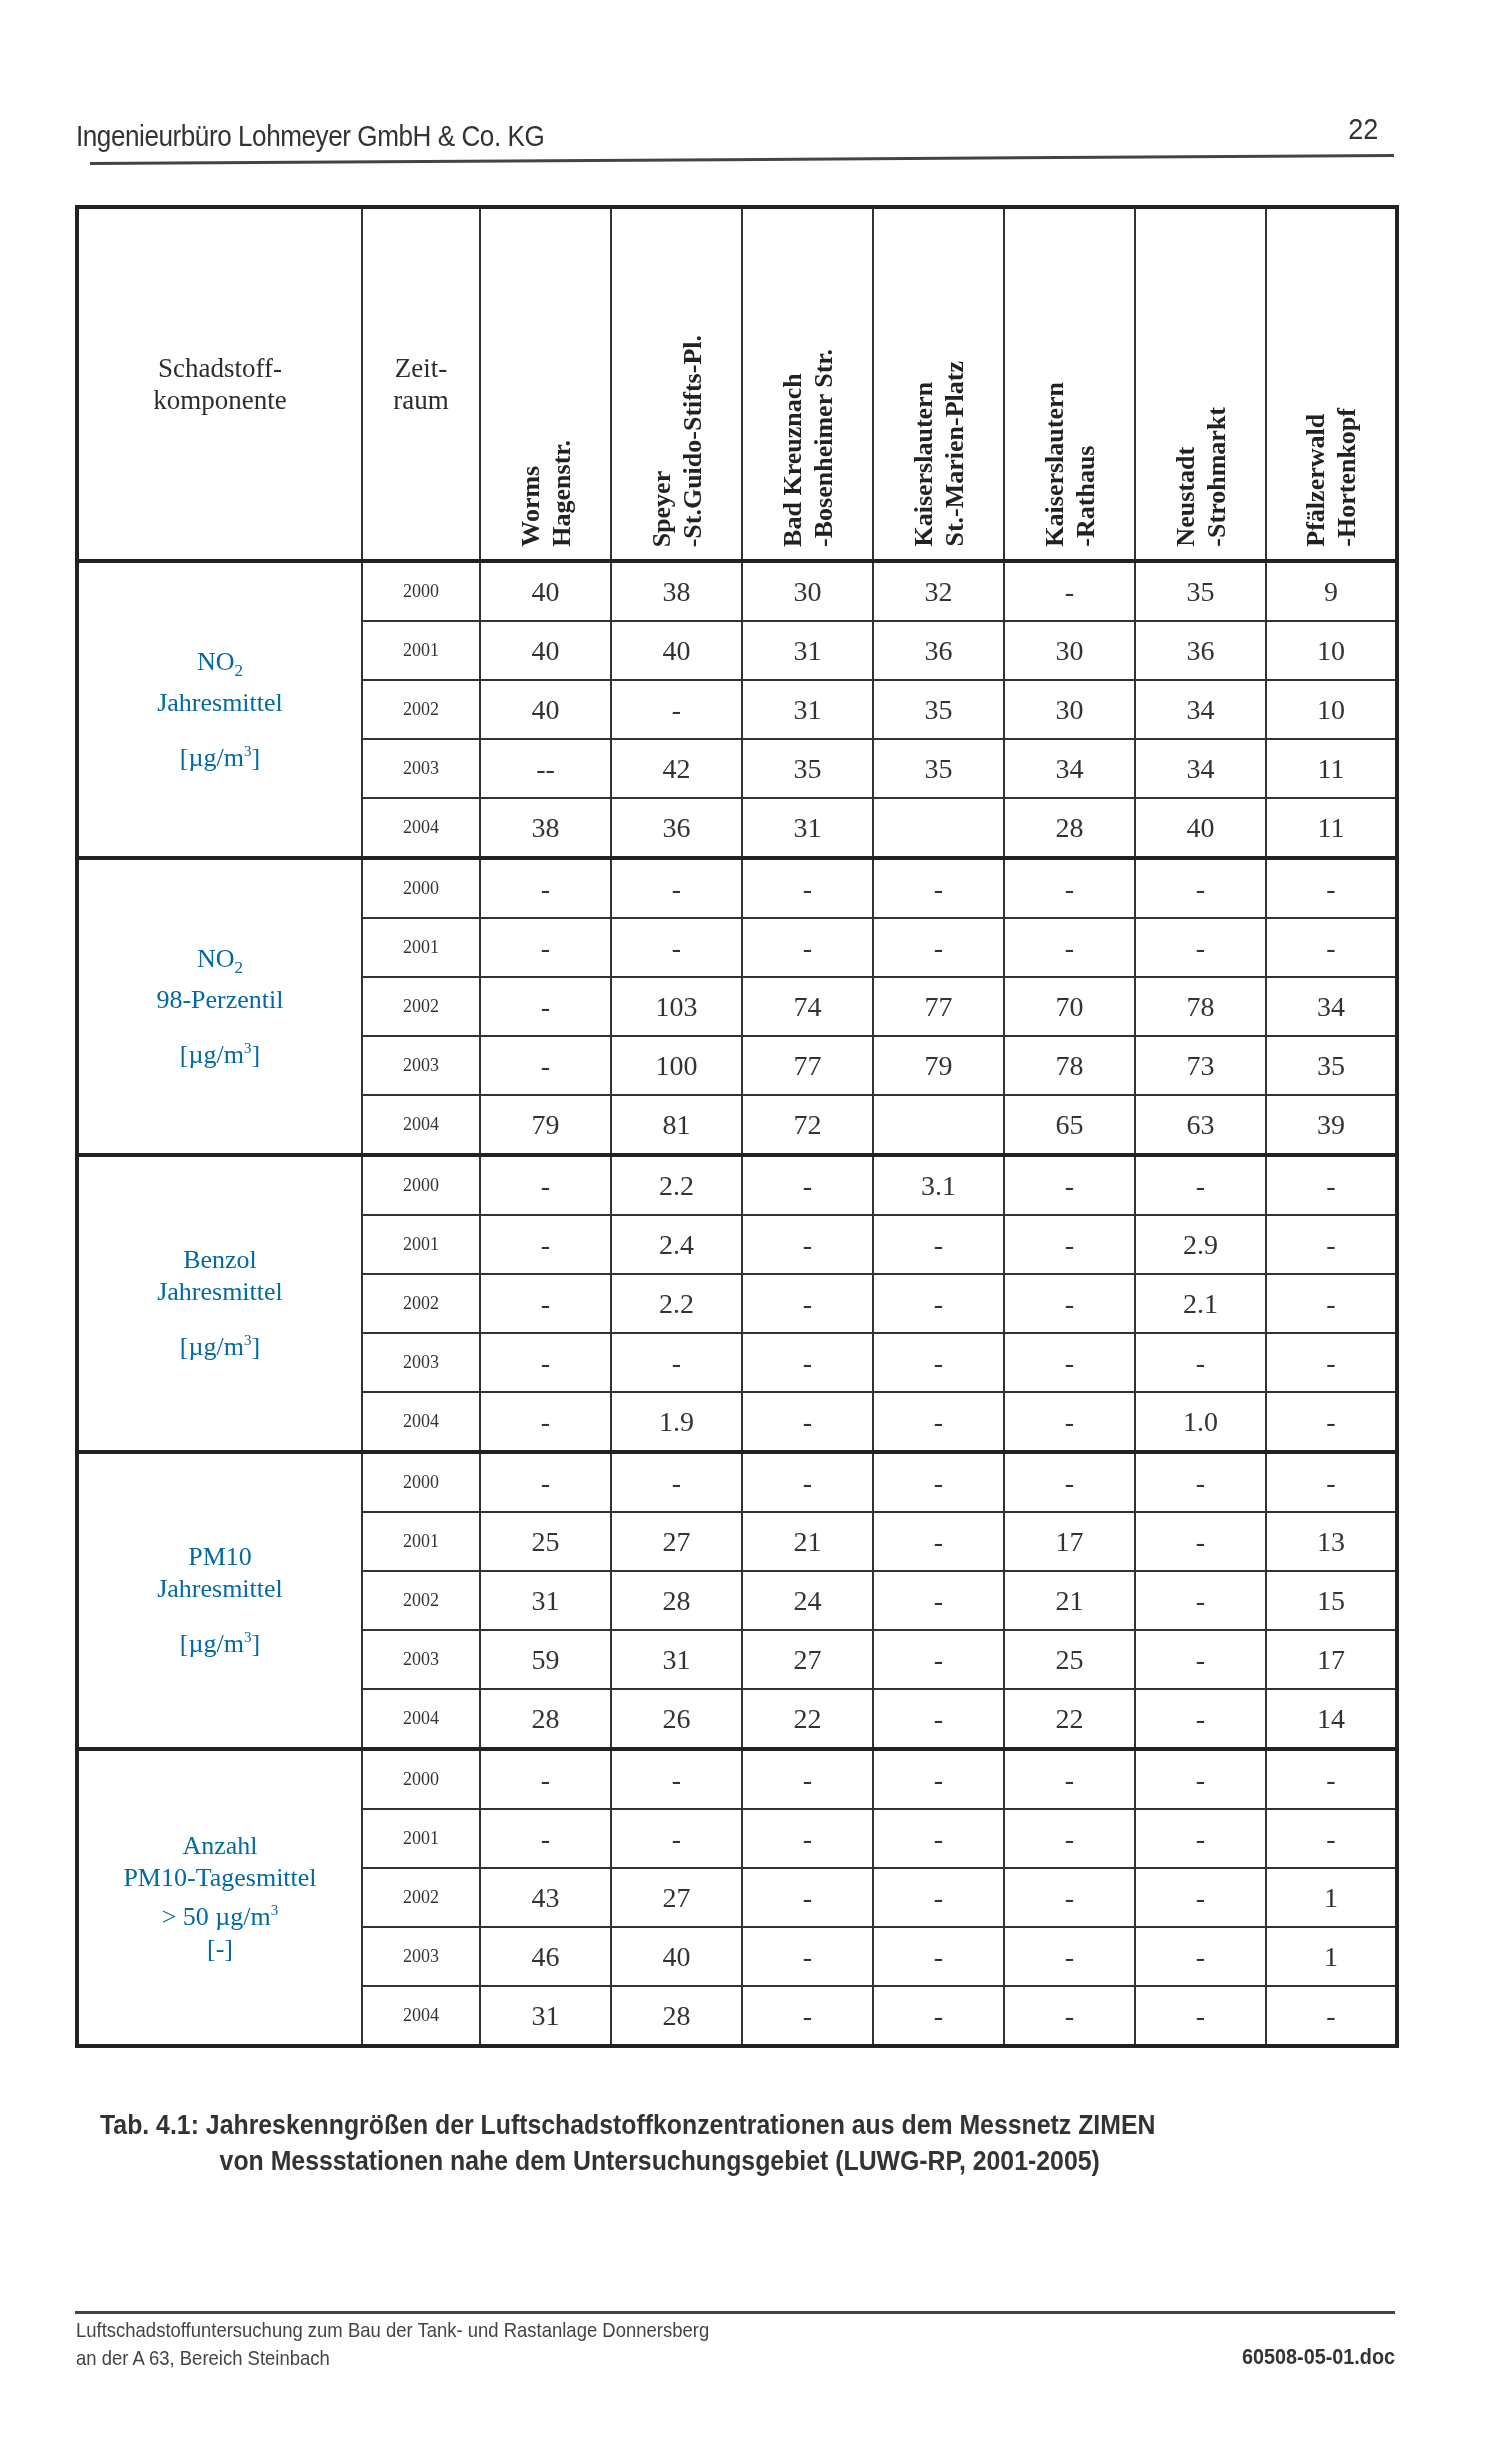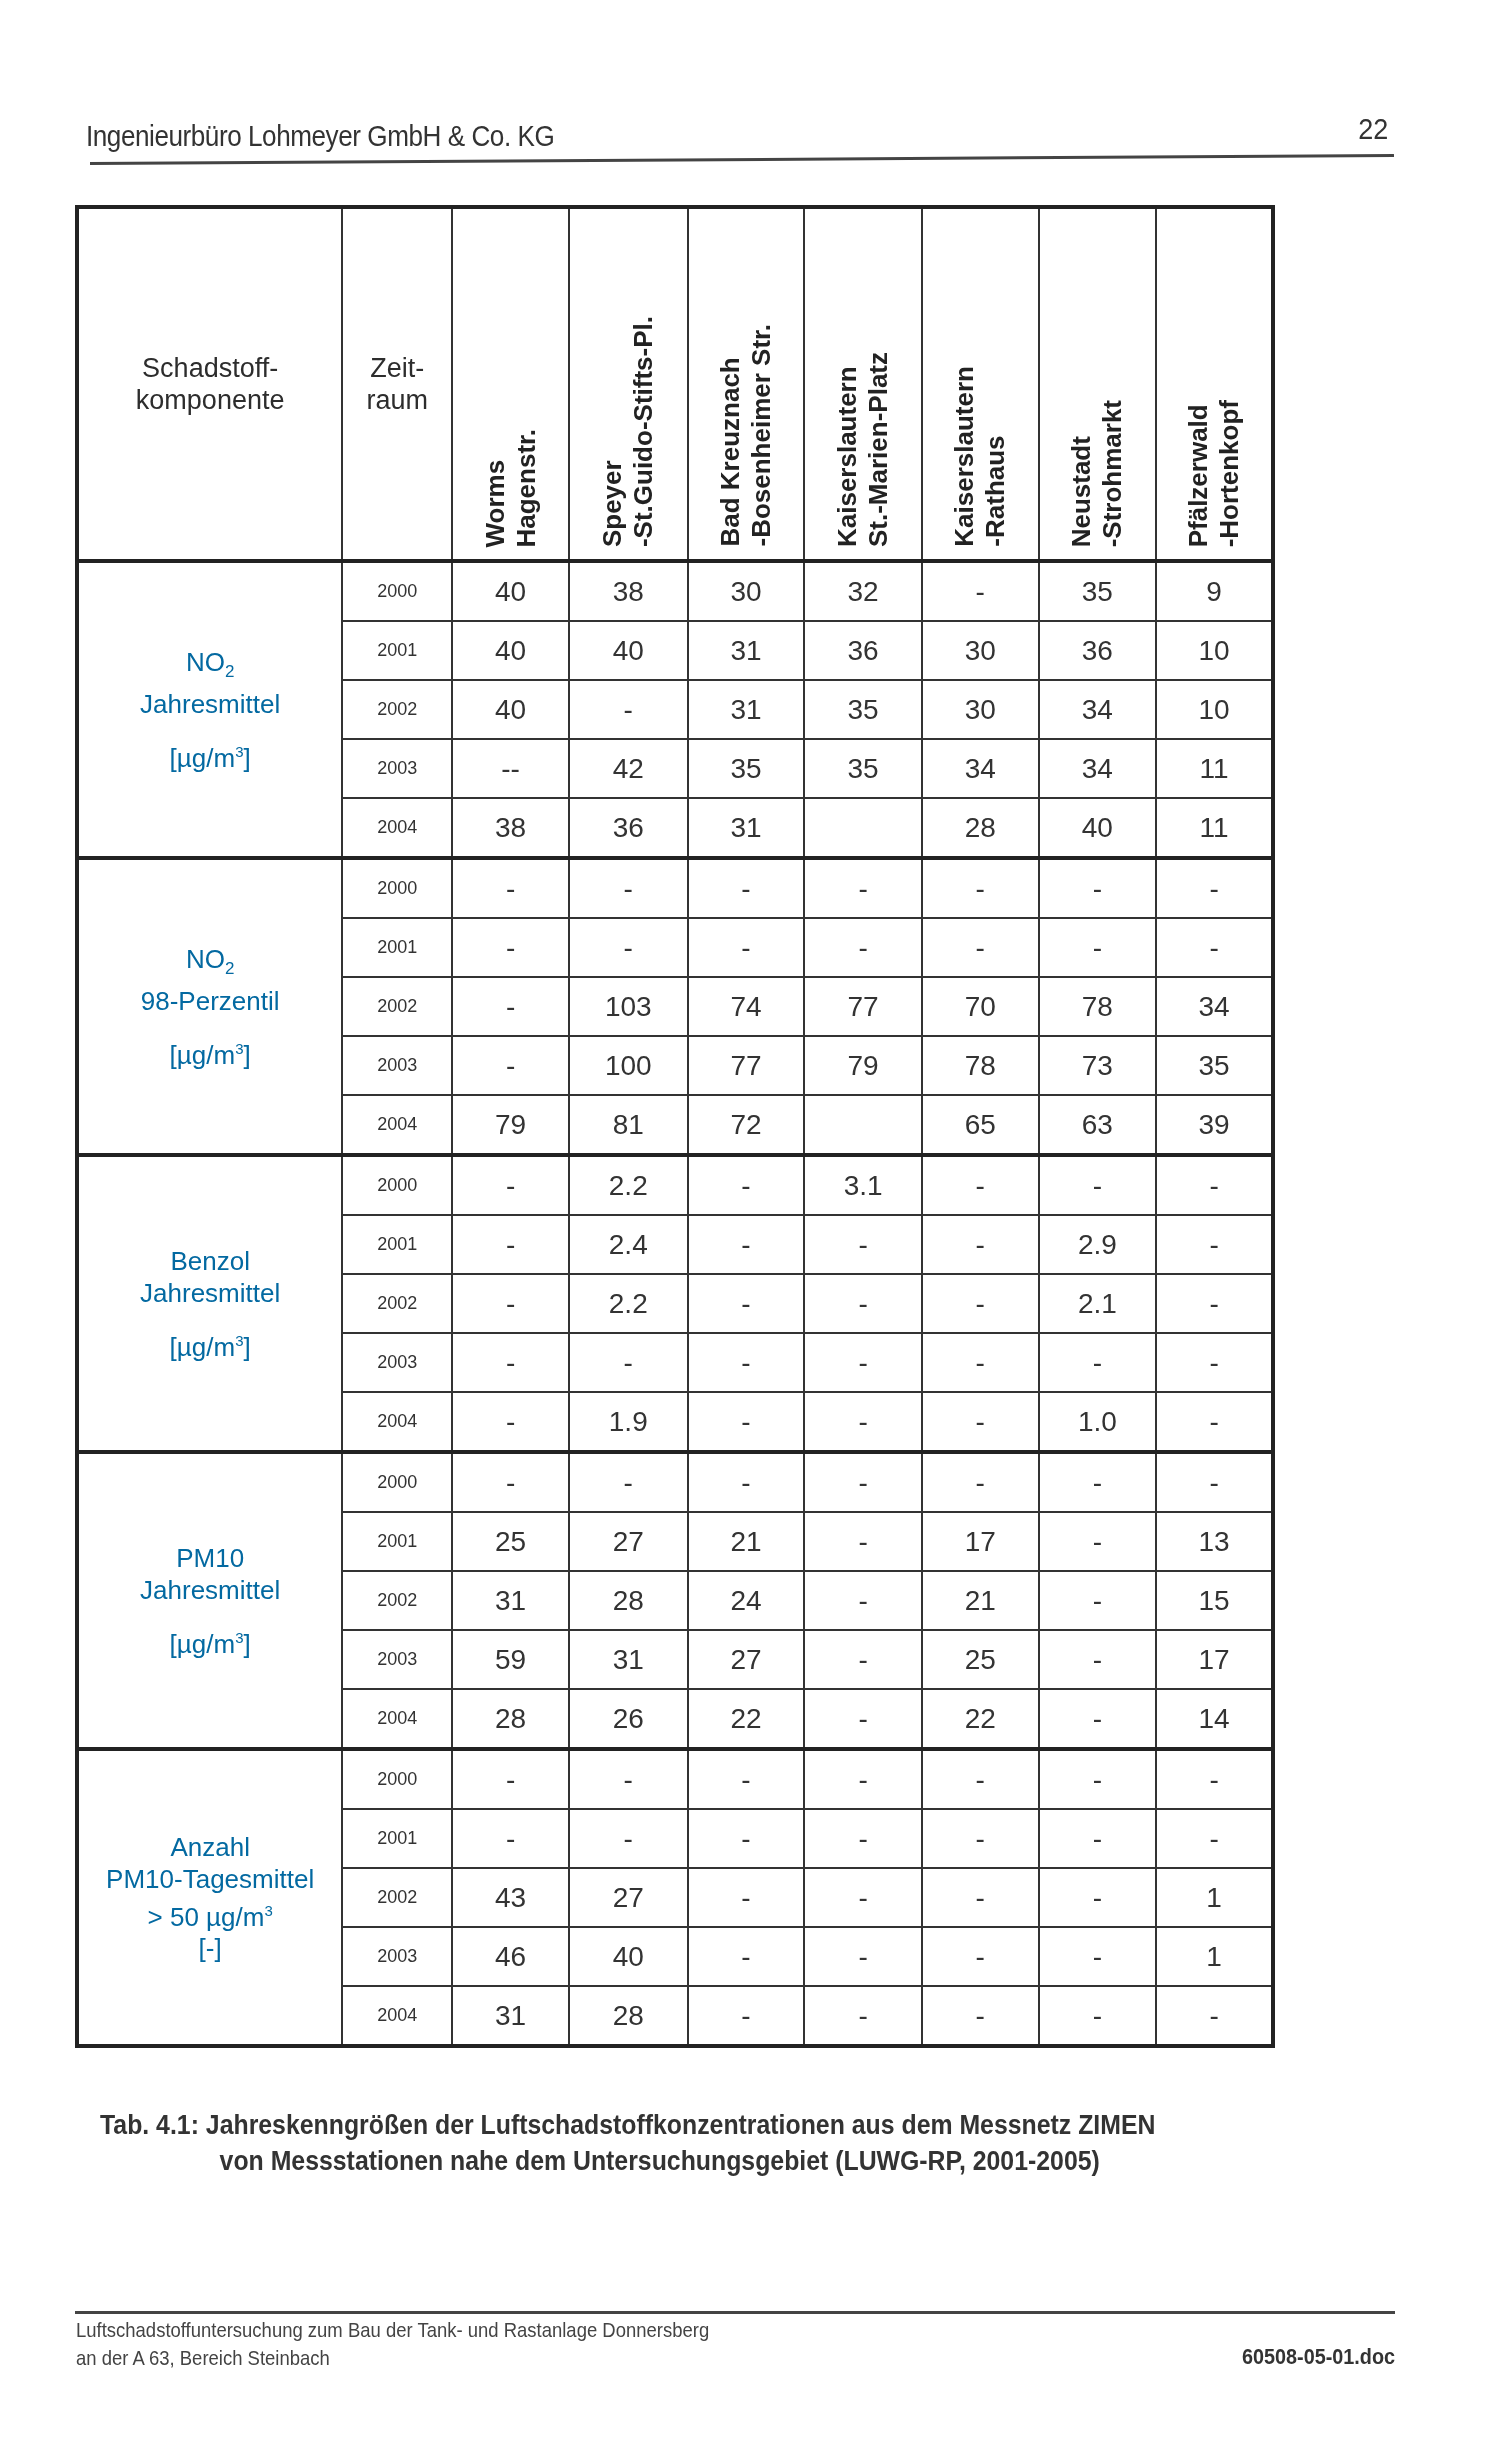--- a/index.html
+++ b/index.html
@@ -1,39 +1,40 @@
 <!DOCTYPE html>
 <html><head>
   <meta charset="utf-8">
   <style>
     html, body { margin: 0; padding: 0; background: #ffffff; }
     body {
       width: 1497px; height: 2459px; position: relative; overflow: hidden;
       font-family: "Liberation Sans", sans-serif; color: #2a2a2a;
     }
     .page-header {
-      position: absolute; left: 86px; top: 112px; width: 1302px; height: 50px;
+      position: absolute; left: 76px; top: 112px; width: 1302px; height: 50px;
     }
     .company {
       position: absolute; left: 0; top: 8px; font-size: 29px; letter-spacing: -0.5px;
       transform: scaleX(0.9); transform-origin: left center; color: #333;
     }
     .page-number {
       position: absolute; right: 0; top: 0; font-size: 30px; color: #333;
       transform: scaleX(0.9); transform-origin: right center;
     }
     .header-rule {
       position: absolute; left: 90px; top: 162px; width: 1304px; height: 3px;
       background: #444; transform: rotate(-0.35deg); transform-origin: left center;
     }
 
     table.data {
       position: absolute; left: 75px; top: 205px;
-      border-collapse: collapse; width: 1200px;
+      border-collapse: collapse; width: 1324px;
       border: 4px solid #222;
+      font-family: Liberation Serif, serif;
     }
     table.data td, table.data th {
       border: 2px solid #333; padding: 0; text-align: center; vertical-align: middle;
       font-weight: normal;
     }
     col.c-comp { width: 285px; }
     col.c-year { width: 118px; }
     col.c-st { width: 131px; }
 
     th.h-comp, th.h-year {

